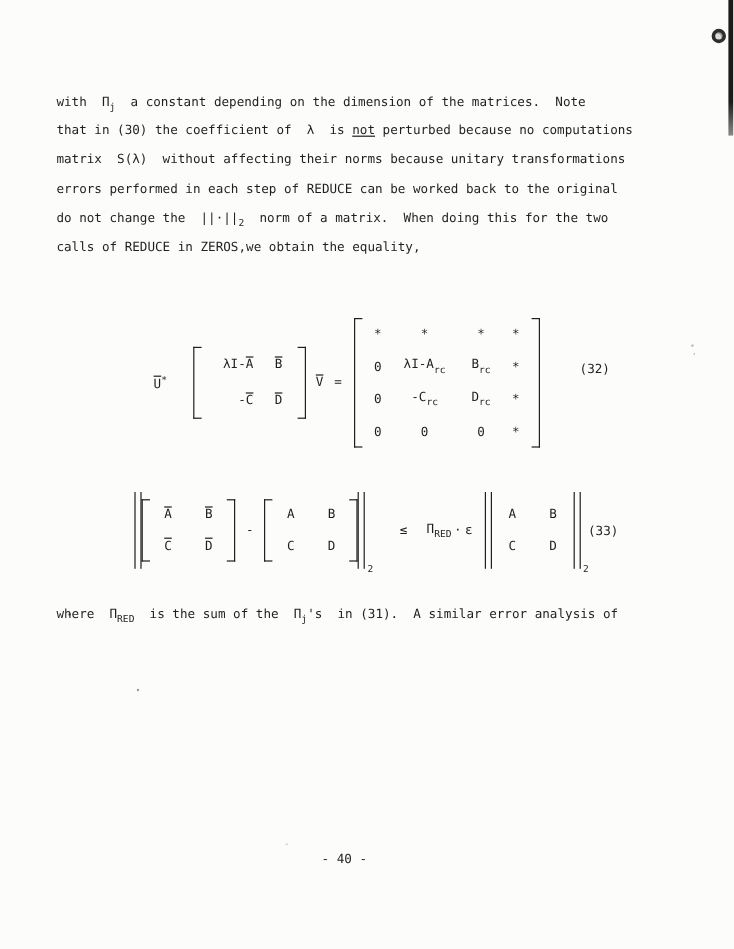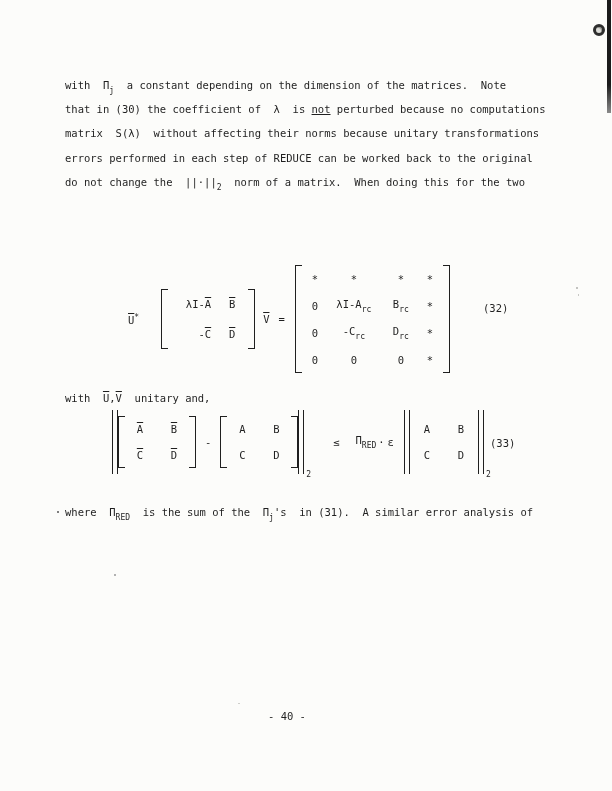--- a/index.html
+++ b/index.html
@@ -3,21 +3,21 @@
 <meta charset="utf-8">
 <title>Scanned paper page</title>
 <style>
   html,body { margin:0; padding:0; background:#ffffff; }
   .page {
     position:relative; width:612px; height:791px; overflow:hidden;
     background:#fcfcfa; color:#1f1f1f;
     font-family:"DejaVu Sans Mono","Liberation Mono",monospace;
     font-size:10.5px;
   }
-  .para { position:absolute; left:65px; width:510px; }
+  .para { position:absolute; left:47px; width:510px; }
   .line { white-space:pre; height:24.2px; line-height:24.2px; }
   .p1 { top:73px; }
   .p2 { top:386px; }
   .p3 { top:500px; }
 
   .seg.sub { font-size:8px; vertical-align:-3.5px; }
   .seg.sup { font-size:8px; vertical-align:4px; }
   .seg.u   { text-decoration:underline; }
   .seg.over{ text-decoration:overline; }
 
@@ -80,42 +80,40 @@
   <div class="speck sp3"></div>
   <div class="speck sp4"></div>
   <div class="speck sp5"></div>
 
   <div class="para p1">
       <div class="line"><span class="seg">with  Π</span><span class="seg sub">j</span><span class="seg">  a constant depending on the dimension of the matrices.  Note</span></div>
       <div class="line"><span class="seg">that in (30) the coefficient of  λ  is </span><span class="seg u">not</span><span class="seg"> perturbed because no computations</span></div>
       <div class="line"><span class="seg">matrix  S(λ)  without affecting their norms because unitary transformations</span></div>
       <div class="line"><span class="seg">errors performed in each step of REDUCE can be worked back to the original</span></div>
       <div class="line"><span class="seg">do not change the  ||·||</span><span class="seg sub">2</span><span class="seg">  norm of a matrix.  When doing this for the two</span></div>
+      <div class="line"><span class="seg">calls of REDUCE in ZEROS,we obtain the equality,</span></div>
     </div>
 
   <div class="eq eq32">
     <span class="pre32"><span class="seg over">U</span><span class="seg sup">*</span></span>
     <span class="mwrap">
       <span class="bk l"></span>
       <span class="mat eq32-left"><div class="cell"><span class="seg">λI-</span><span class="seg over">A</span></div><div class="cell"><span class="seg over">B</span></div><div class="cell"><span class="seg">-</span><span class="seg over">C</span></div><div class="cell"><span class="seg over">D</span></div></span>
       <span class="bk r"></span>
     </span>
     <span class="post32"><span class="seg over">V</span></span>
     <span class="equals">=</span>
     <span class="mwrap">
       <span class="bk l"></span>
       <span class="mat eq32-right"><div class="cell"><span class="seg">*</span></div><div class="cell"><span class="seg">*</span></div><div class="cell"><span class="seg">*</span></div><div class="cell"><span class="seg">*</span></div><div class="cell"><span class="seg">0</span></div><div class="cell"><span class="seg">λI-A</span><span class="seg sub">rc</span></div><div class="cell"><span class="seg">B</span><span class="seg sub">rc</span></div><div class="cell"><span class="seg">*</span></div><div class="cell"><span class="seg">0</span></div><div class="cell"><span class="seg">-C</span><span class="seg sub">rc</span></div><div class="cell"><span class="seg">D</span><span class="seg sub">rc</span></div><div class="cell"><span class="seg">*</span></div><div class="cell"><span class="seg">0</span></div><div class="cell"><span class="seg">0</span></div><div class="cell"><span class="seg">0</span></div><div class="cell"><span class="seg">*</span></div></span>
       <span class="bk r"></span>
     </span>
   </div>
   <span class="eqnum n32">(32)</span>
 
-  <div class="para p2">
-      <div class="line"><span class="seg">with  </span><span class="seg over">U</span><span class="seg">,</span><span class="seg over">V</span><span class="seg">  unitary and,</span></div>
-    </div>
 
   <div class="eq eq33">
     <span class="nbar"></span>
     <span class="mwrap">
       <span class="bk l"></span>
       <span class="mat mat22"><div class="cell"><span class="seg over">A</span></div><div class="cell"><span class="seg over">B</span></div><div class="cell"><span class="seg over">C</span></div><div class="cell"><span class="seg over">D</span></div></span>
       <span class="bk r"></span>
     </span>
     <span class="minus">-</span>
     <span class="mwrap">

